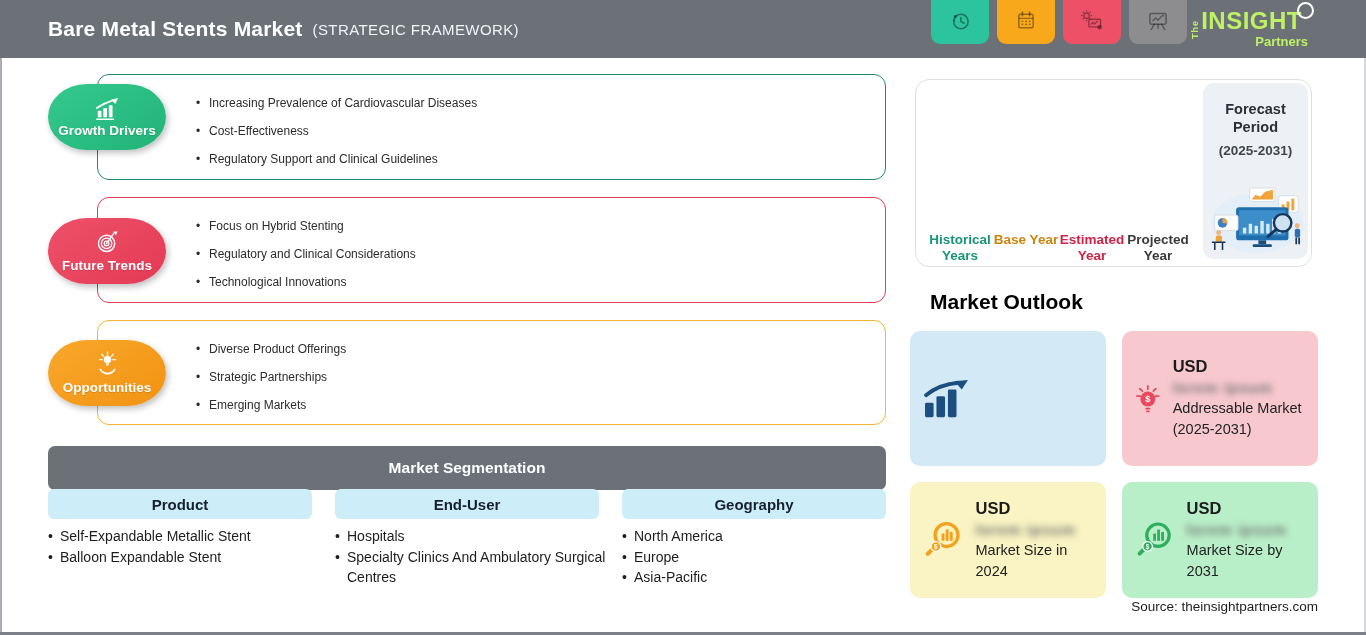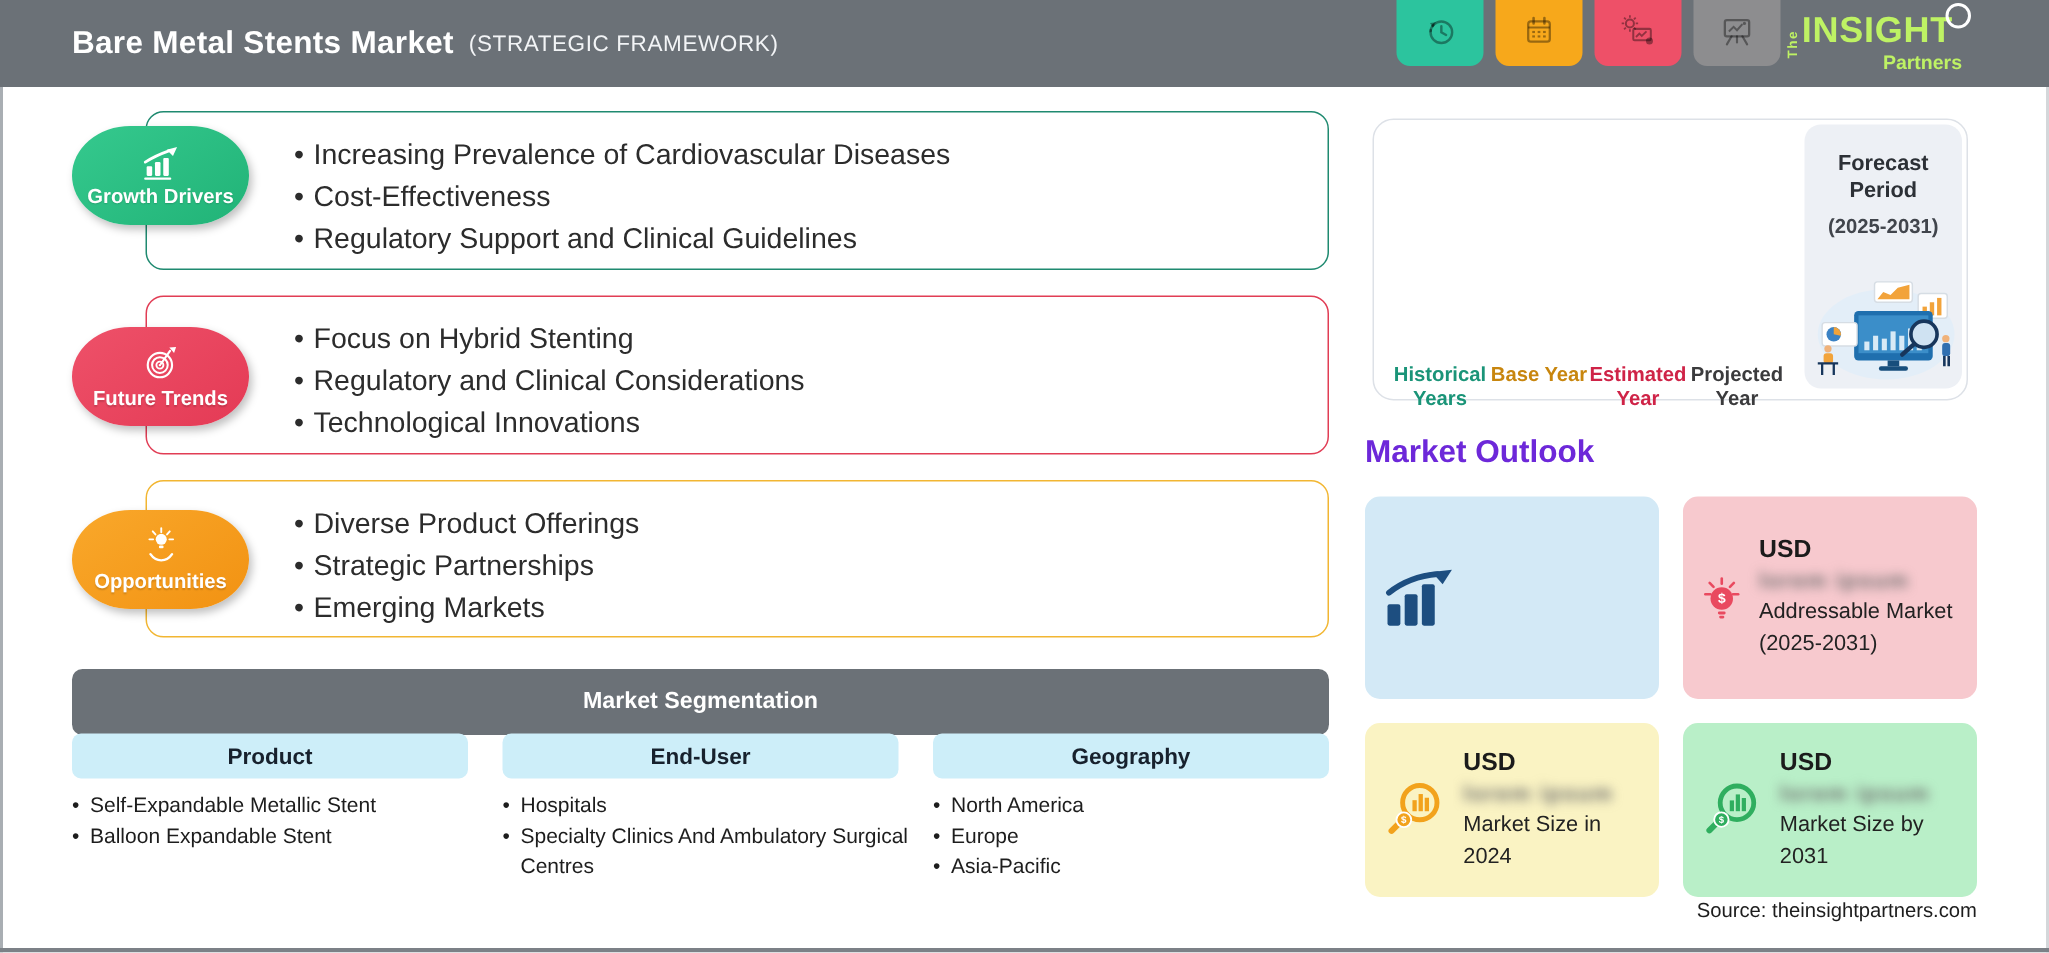--- a/index.html
+++ b/index.html
@@ -24,21 +24,21 @@
   .edge-left{position:absolute;left:0;top:58px;bottom:0;width:2px;background:#a9aeb3;}
   .edge-right{position:absolute;right:0;top:58px;bottom:0;width:2px;background:#d4d7da;}
   .edge-bottom{position:absolute;left:0;bottom:0;width:1366px;height:3px;background:#7c8187;}
 
   
   .sec{position:absolute;left:97px;width:789px;border-radius:12px;background:#fff;box-sizing:border-box;}
   .sec1{top:74px;height:106px;border:1.6px solid #1f8a70;}
   .sec2{top:197px;height:106px;border:1.6px solid #e13d55;}
   .sec3{top:320px;height:105px;border:1.6px solid #f2b632;}
   .sec ul{margin:0;padding:21px 0 0 98px;list-style:none;}
-  .sec li{font-size:19px;color:#2c2c2c;line-height:15px;margin-bottom:13px;position:relative;padding-left:13px;}
+  .sec li{font-size:12px;color:#2c2c2c;line-height:15px;margin-bottom:13px;position:relative;padding-left:13px;}
   .sec li::before{content:"•";position:absolute;left:0;top:0;color:#2c2c2c;}
 
   .badge{position:absolute;left:48px;width:118px;height:66px;border-radius:40px 40px 40px 40px / 34px;
          display:flex;flex-direction:column;align-items:center;justify-content:center;gap:2px;
          box-shadow:2px 3px 6px rgba(0,0,0,.25);}
   .badge1{top:84px;background:linear-gradient(145deg,#35c98e,#21b377);}
   .badge2{top:218px;background:linear-gradient(145deg,#ee5169,#e43a55);}
   .badge3{top:340px;background:linear-gradient(145deg,#f9a82b,#f29212);}
   .badge-label{color:#fff;font-size:13.5px;font-weight:bold;line-height:1;margin-top:1px;
                text-shadow:0 1px 1px rgba(0,0,0,.15);}
@@ -67,27 +67,27 @@
   .tl-col.c1{left:15px}.tl-col.c2{left:81px}.tl-col.c3{left:147px}.tl-col.c4{left:213px}
   .tl-bar{position:absolute;bottom:36px;left:0;width:58px;border-radius:6px 6px 9px 9px;}
   .c1 .tl-bar{height:83px;background:#2cc49e}
   .c2 .tl-bar{height:98px;background:#f7a81b}
   .c3 .tl-bar{height:109px;background:#ee5068}
   .c4 .tl-bar{height:130px;background:#8d8d8f}
   .tl-bar::before{content:"";position:absolute;left:0;right:0;top:0;height:31%;
       background:repeating-linear-gradient(90deg,transparent 0 2.5px,#fff 2.5px 5.5px);
       border-radius:6px 6px 0 0;}
   .tl-bar svg{position:absolute;left:50%;bottom:9px;transform:translateX(-50%);}
-  .tl-caption{position:absolute;top:162px;left:50%;transform:translateX(-50%);width:88px;text-align:center;
+  .tl-caption{position:absolute;top:152px;left:50%;transform:translateX(-50%);width:88px;text-align:center;
               font-size:13.5px;font-weight:bold;line-height:1.18;}
   .c1 .tl-caption{color:#1a9478}.c2 .tl-caption{color:#c8860e}
   .c3 .tl-caption{color:#cf2347}.c4 .tl-caption{color:#3b3b3d}
 
   
-  .outlook-title{position:absolute;left:910px;top:290px;font-size:21px;font-weight:bold;color:#6d28d9;}
+  .outlook-title{position:absolute;left:930px;top:290px;font-size:21px;font-weight:bold;color:#000000;}
   .card{position:absolute;width:196px;border-radius:10px;display:flex;align-items:center;
         padding:0 12px;box-sizing:border-box;gap:11px;}
   .card.k1{left:910px;top:331px;height:135px;background:#d3e9f6;}
   .card.k2{left:1122px;top:331px;height:135px;background:#f7c9ce;}
   .card.k3{left:910px;top:482px;height:116px;background:#faf3c3;}
   .card.k4{left:1122px;top:482px;height:116px;background:#b9efc8;}
   .card-value{font-size:27px;font-weight:800;color:#1d2b44;line-height:1.05;}
   .card-sub{font-size:14.5px;color:#2f2f2f;margin-top:3px;}
   .card-currency{font-size:16.5px;font-weight:bold;color:#1b1b1b;}
   .card-redacted{font-size:15px;font-weight:bold;color:#6f6f6f;filter:blur(3.5px);letter-spacing:1px;

